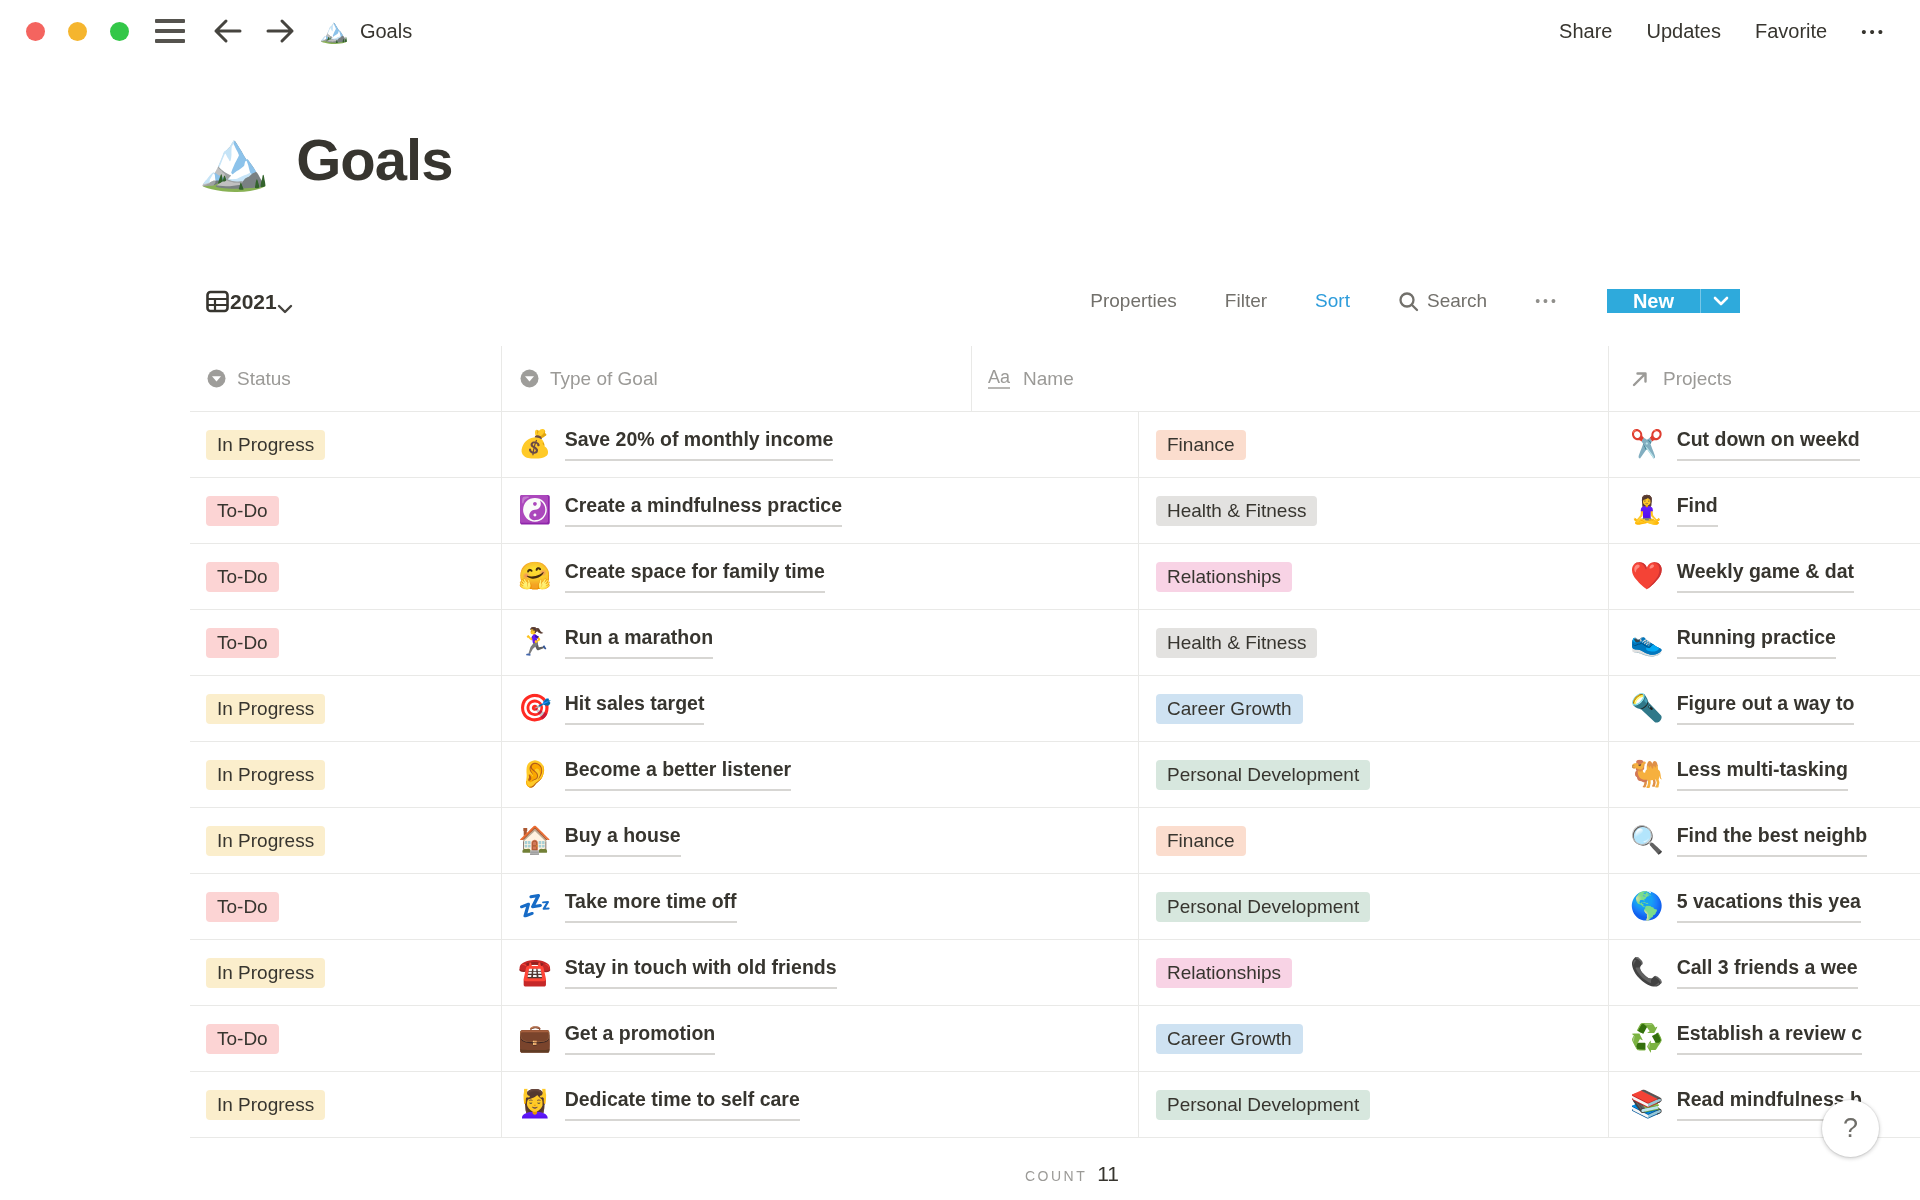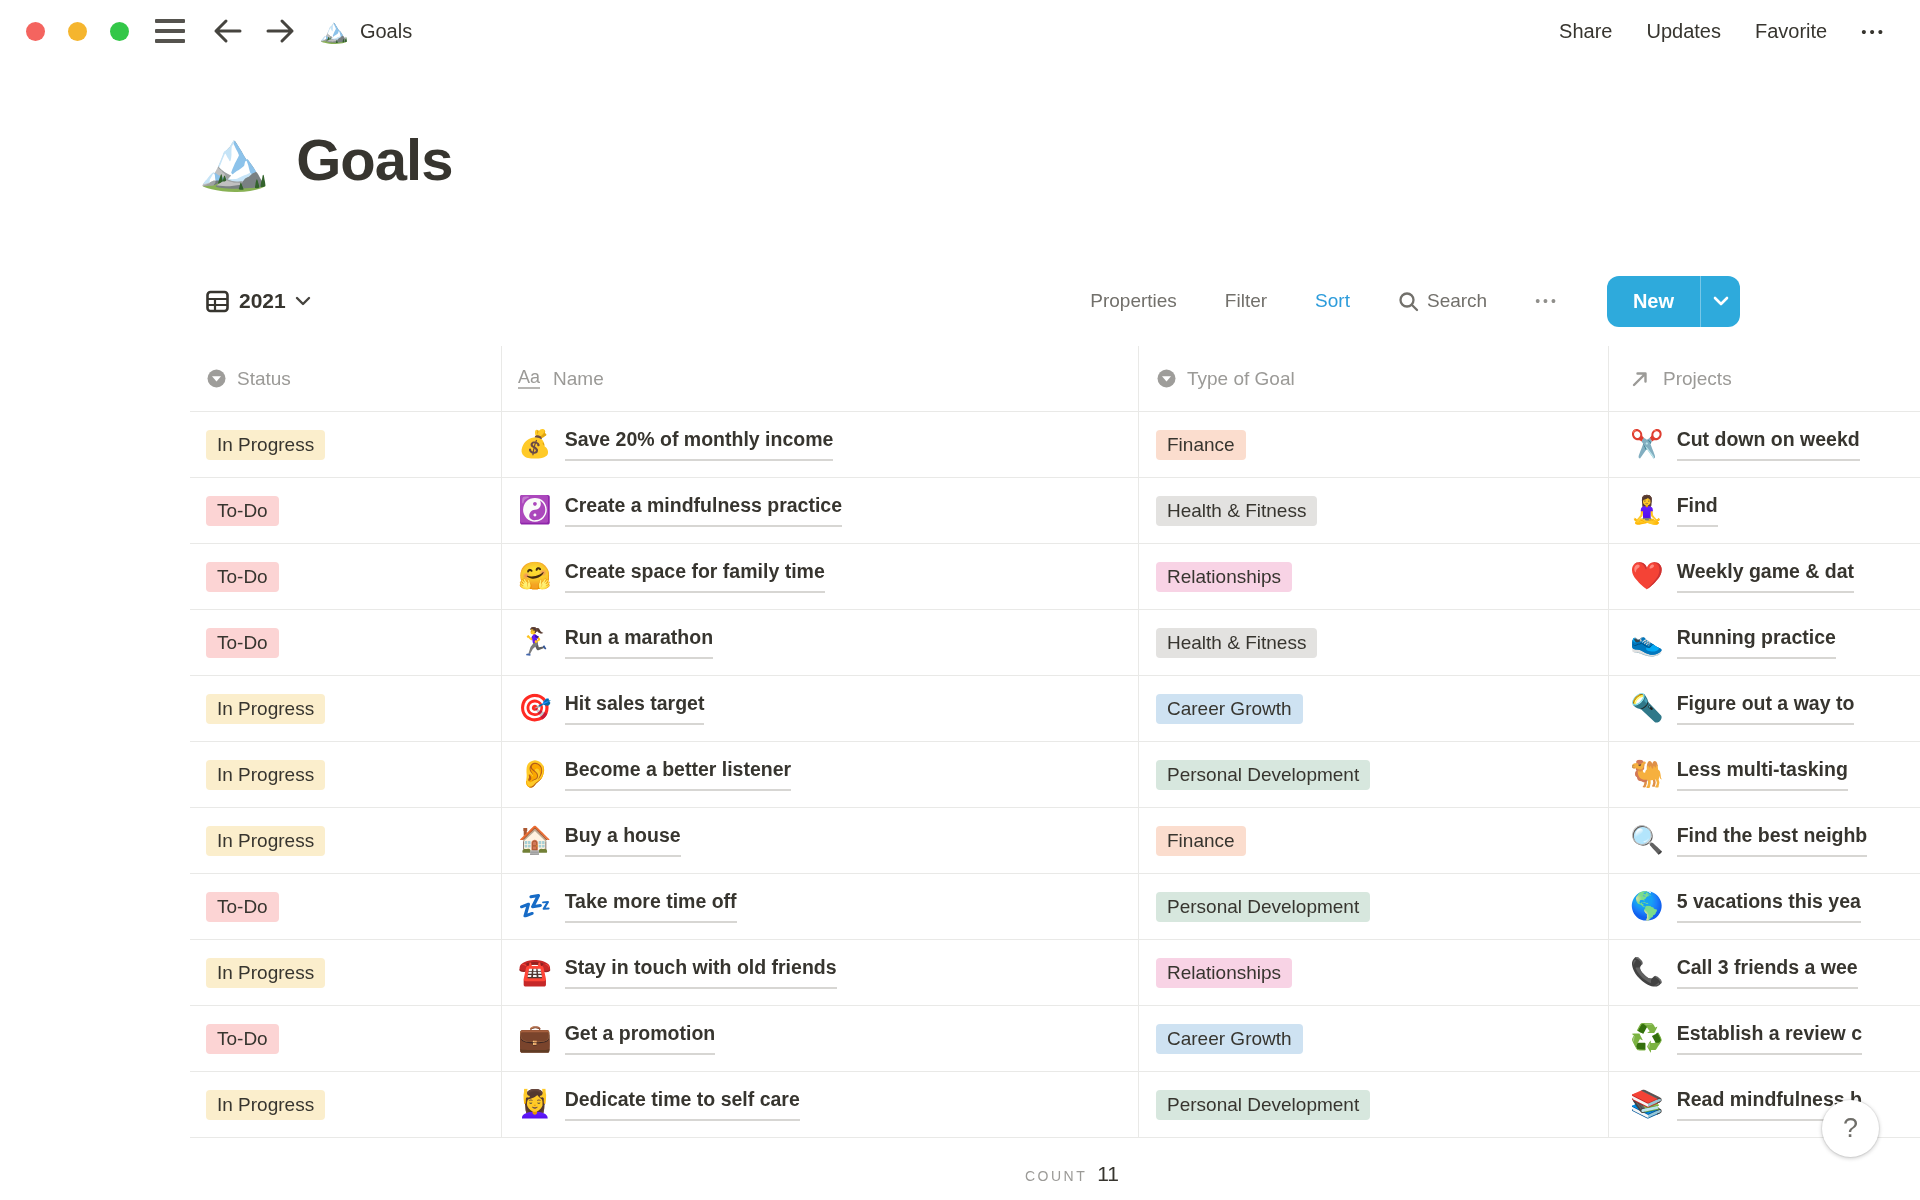--- a/index.html
+++ b/index.html
@@ -23,28 +23,28 @@
   .dots { color:#37352F; font-size:15px; letter-spacing:3px; cursor:pointer; }
 
   
   .page-head { position:absolute; left:198px; top:126px; display:flex; align-items:center; gap:26px; }
   .page-head .big-icon { font-size:58px; line-height:1; }
   .page-head h1 { font-size:58px; font-weight:700; letter-spacing:-1px; }
 
   
   .toolbar { position:absolute; left:205px; top:278px; width:1535px; height:46px;
              display:flex; align-items:center; }
-  .view-tab { display:flex; align-items:center; gap:9px; cursor:pointer; }
+  .view-tab { display:flex; align-items:flex-end; cursor:pointer; }
   .view-tab .view-name { font-size:21px; font-weight:700; }
   .tb-right { margin-left:auto; display:flex; align-items:center; gap:48px; }
   .tb-act { font-size:19px; color:#72706B; cursor:pointer; }
   .tb-act.active { color:#2D9CDB; }
   .tb-search { display:flex; align-items:center; gap:8px; color:#72706B; font-size:19px; cursor:pointer; }
   .tb-dots { color:#908F8B; font-size:14px; letter-spacing:3px; cursor:pointer; }
-  .new-btn { display:flex; align-items:stretch; height:51px; border-radius:12px; overflow:hidden;
+  .new-btn { display:flex; align-items:stretch; height:24px; border-radius:0; overflow:hidden;
              cursor:pointer; }
   .new-btn .new-main { display:flex; align-items:center; padding:0 26px; color:#fff;
                        font-size:20px; font-weight:700; }
   .new-btn .new-caret { display:flex; align-items:center; justify-content:center; width:40px;
                         border-left:1px solid rgba(255,255,255,.35); }
 
   
   .db-table { position:absolute; left:190px; top:346px; width:1730px; }
   .thead { display:flex; height:66px; border-bottom:1px solid #E9E9E7; color:#9B9A97; font-size:19px; }
   .th { display:flex; align-items:center; gap:10px; }
@@ -151,31 +151,31 @@
 
 <div class="db-table">
   <div class="thead">
     <div class="th c-status">
       <svg width="21" height="21" viewBox="0 0 21 21">
           <circle cx="10.5" cy="10.5" r="9" fill="#9E9D9A"></circle>
           <path d="M6 8.2 L10.5 13.4 L15 8.2 Z" fill="#fff"></path>
         </svg>
       <span>Status</span>
     </div>
-    <div class="th c-name">
-      <span class="aa-icon">Aa</span>
-      <span>Name</span>
-    </div>
     <div class="th c-type">
       <svg width="21" height="21" viewBox="0 0 21 21">
           <circle cx="10.5" cy="10.5" r="9" fill="#9E9D9A"></circle>
           <path d="M6 8.2 L10.5 13.4 L15 8.2 Z" fill="#fff"></path>
         </svg>
       <span>Type of Goal</span>
     </div>
+    <div class="th c-name">
+      <span class="aa-icon">Aa</span>
+      <span>Name</span>
+    </div>
     <div class="th c-projects">
       <svg width="20" height="20" viewBox="0 0 20 20">
           <path d="M4 16 L15 5 M7.5 4.5 H15.5 V12.5" stroke="#9B9A97" stroke-width="2.4" fill="none" stroke-linecap="round" stroke-linejoin="round"></path>
         </svg>
       <span>Projects</span>
     </div>
   </div>
 
   <div id="rows">
   <div class="tr">

